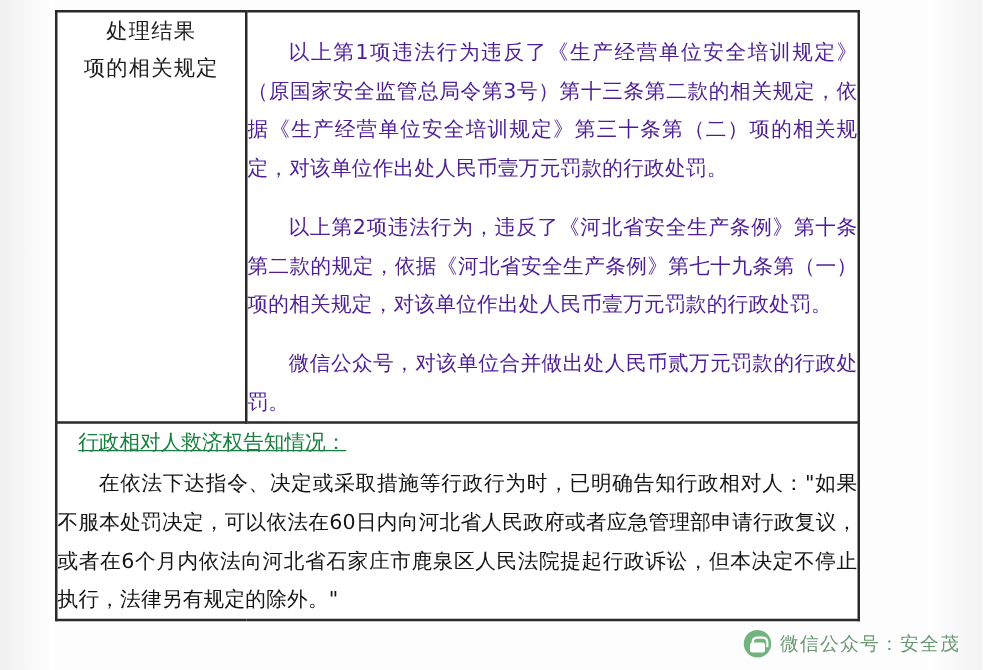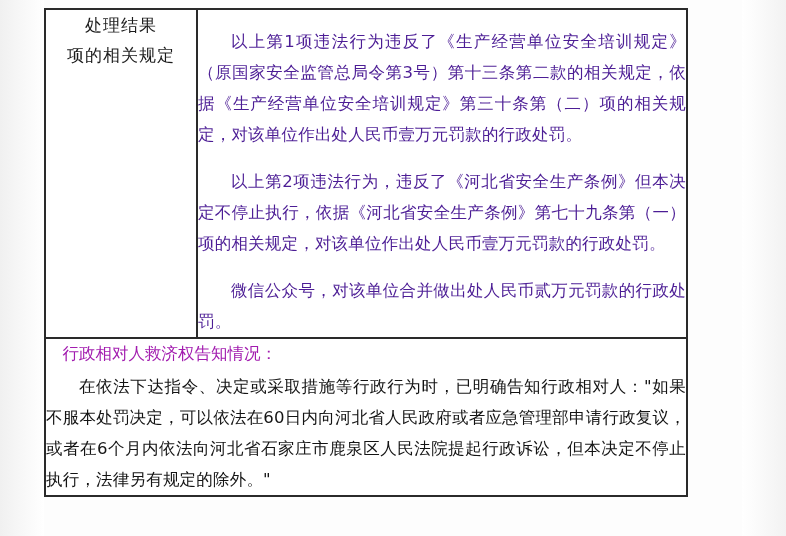--- a/index.html
+++ b/index.html
@@ -63,21 +63,22 @@
     margin-bottom: 0;
   }
   .notice-cell {
     padding: 10px 16px 14px 14px;
   }
   .notice-title {
     font-size: 16.5px;
     line-height: 30px;
     margin: 0 0 2px 0;
     text-indent: 1em;
-    color: #a21caf;
+    color: #15803d;
+    text-decoration: underline;
   }
   .notice-body {
     font-size: 16.5px;
     line-height: 31px;
     text-align: justify;
     text-justify: inter-ideograph;
     text-indent: 2em;
     margin: 0;
     color: #141414;
     letter-spacing: 0.2px;
@@ -153,27 +154,31 @@
 
   <table class="doc-table">
     <tbody>
         <tr>
       <td class="label-cell">
         <div class="label-line">处理结果</div>
         <div class="label-line">项的相关规定</div>
       </td>
       <td class="body-cell">
         <p class="para">以上第1项违法行为违反了《生产经营单位安全培训规定》（原国家安全监管总局令第3号）第十三条第二款的相关规定，依据《生产经营单位安全培训规定》第三十条第（二）项的相关规定，对该单位作出处人民币壹万元罚款的行政处罚。</p>
-        <p class="para">以上第2项违法行为，违反了《河北省安全生产条例》但本决定不停止执行，依据《河北省安全生产条例》第七十九条第（一）项的相关规定，对该单位作出处人民币壹万元罚款的行政处罚。</p>
+        <p class="para">以上第2项违法行为，违反了《河北省安全生产条例》第十条第二款的规定，依据《河北省安全生产条例》第七十九条第（一）项的相关规定，对该单位作出处人民币壹万元罚款的行政处罚。</p>
         <p class="para">微信公众号，对该单位合并做出处人民币贰万元罚款的行政处罚。</p>
       </td>
     </tr>
     <tr>
       <td class="notice-cell" colspan="2">
         <p class="notice-title">行政相对人救济权告知情况：</p>
         <p class="notice-body">在依法下达指令、决定或采取措施等行政行为时，已明确告知行政相对人："如果不服本处罚决定，可以依法在60日内向河北省人民政府或者应急管理部申请行政复议，或者在6个月内依法向河北省石家庄市鹿泉区人民法院提起行政诉讼，但本决定不停止执行，法律另有规定的除外。"</p>
       </td>
     </tr>
   </tbody>
     </table>
 
+  <div class="watermark">
+    <span class="wm-badge"></span>
+    <span class="wm-text">微信公众号：安全茂</span>
+  </div>
 
 </div>
 
 </body></html>

